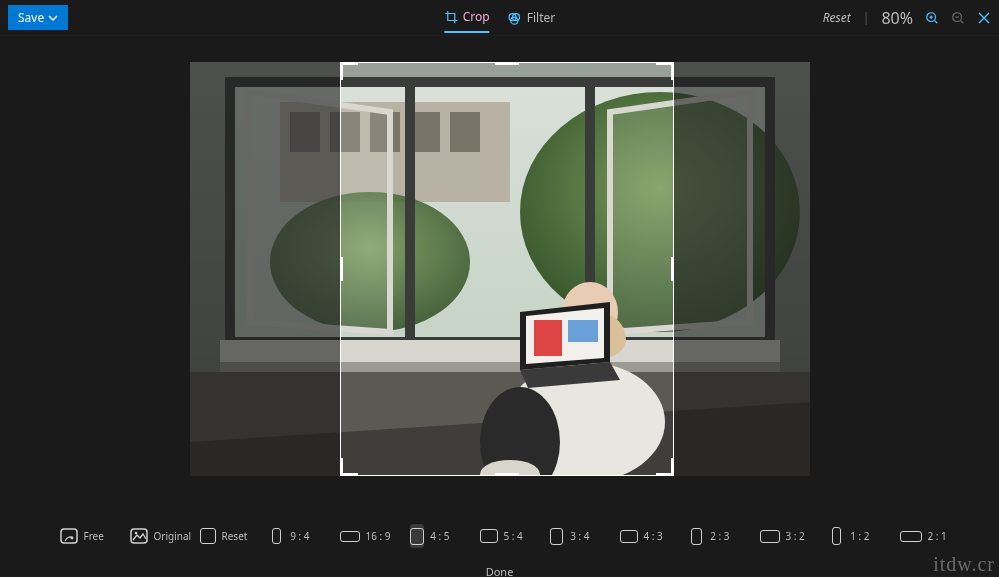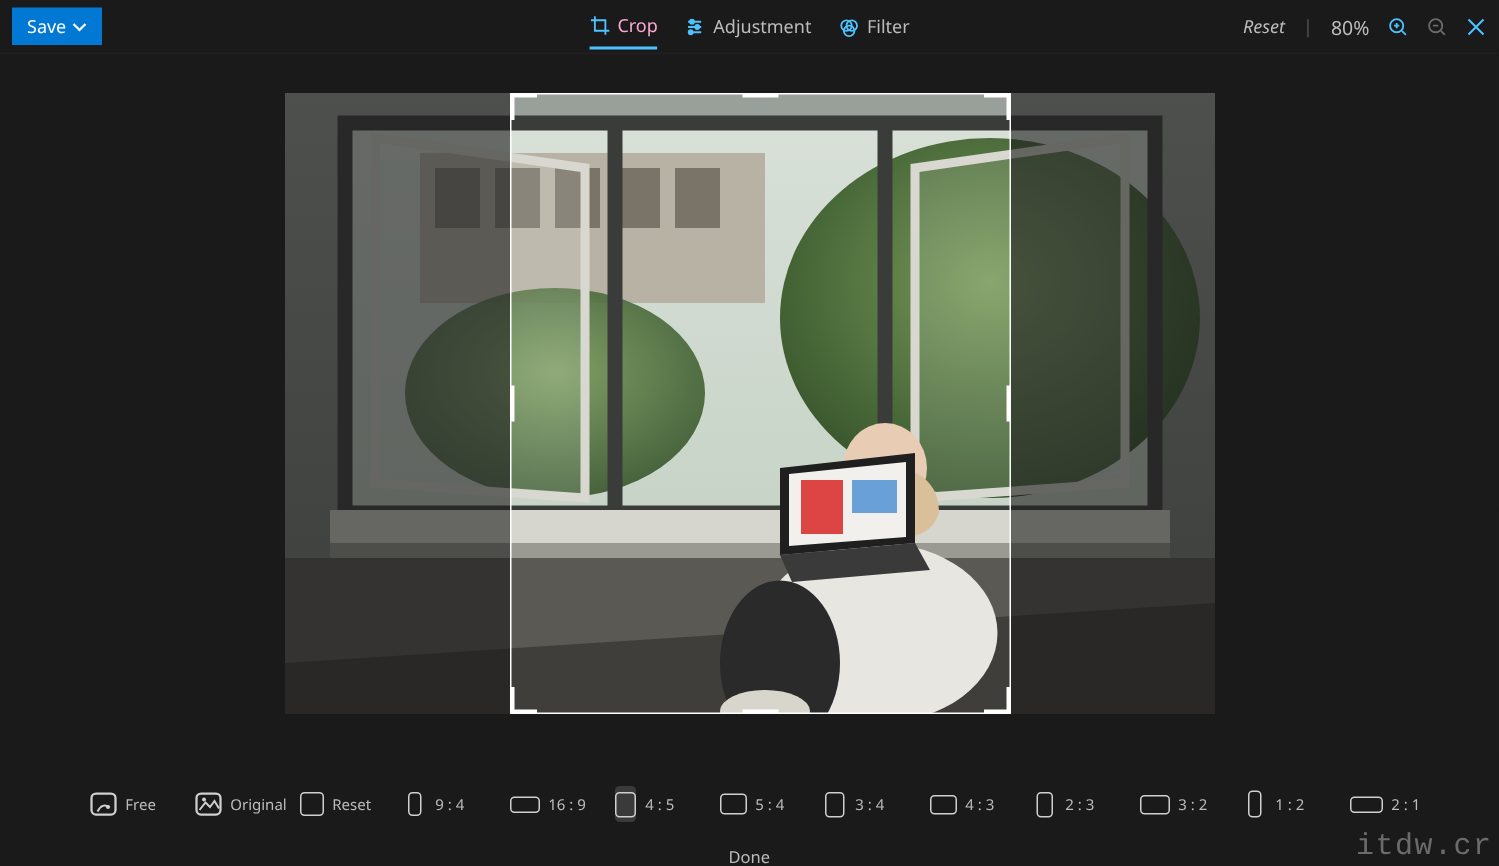--- a/index.html
+++ b/index.html
@@ -24,21 +24,21 @@
     padding: 6px 0; cursor: pointer; color: #bcbcbc;
   }
   .tool-tab.active { color: #f9a8d4; border-bottom: 2px solid #4cc2ff; }
   .tool-tab svg { width: 14px; height: 14px; }
   .toolbar-right {
     margin-left: auto; display: flex; align-items: center; gap: 12px;
     font-size: 12px; color: #bcbcbc;
   }
   .reset { display: flex; align-items: center; gap: 4px; cursor: pointer; font-style: italic; }
   .sep { color: #555; }
-  .zoom-pct { font-size: 13px; text-align: right; }
+  .zoom-pct { font-size: 16px; text-align: right; }
   .icon-btn { cursor: pointer; display: flex; align-items: center; }
   .icon-btn svg { width: 14px; height: 14px; }
   .close-btn svg { width: 14px; height: 14px; stroke: #4cc2ff; }
 
   .canvas {
     position: relative; width: 100%; height: 466px; display: flex;
     align-items: center; justify-content: center; background: #1a1a1a;
   }
   .photo {
     position: relative; width: 620px; height: 414px; overflow: hidden;
@@ -84,50 +84,41 @@
     border-radius: 3px;
   }
   .ratio-item.selected .ratio-icon { background: #3a3a3a; }
   .ratio-icon .shape { border: 1.5px solid #d0d0d0; border-radius: 3px; }
   .ratio-label { font-size: 10px; color: #bcbcbc; white-space: nowrap; }
 
   .done-row { text-align: center; font-size: 11px; color: #bcbcbc; padding-top: 2px; cursor: pointer; }
 
   .watermark {
     position: absolute; right: 4px; bottom: 1px; font-size: 20px;
-    color: #6b6b6b; font-family: Liberation Mono, monospace; letter-spacing: 1px;
+    color: #6b6b6b; font-family: Liberation Serif, serif; letter-spacing: 1px;
     pointer-events: none;
   }
 </style>
 </head>
 <body>
 
 <div class="toolbar">
   <button class="save-btn">
     <span>Save</span>
     <svg viewBox="0 0 10 10">
         <path d="M1 3 L5 7 L9 3" stroke="#fff" stroke-width="1.5" fill="none"></path>
       </svg>
   </button>
 
   <div class="toolbar-center">
     <div class="tool-tab active">
       <svg viewBox="0 0 16 16" fill="none" stroke="#4cc2ff" stroke-width="1.4">
           <path d="M4 1v11h11M1 4h11v11"></path>
         </svg>
       <span>Crop</span>
-    </div>
-    <div class="tool-tab">
-      <svg viewBox="0 0 16 16" fill="none" stroke="#4cc2ff" stroke-width="1.4">
-          <path d="M3 4h10M3 8h10M3 12h10"></path>
-          <circle cx="6" cy="4" r="1.5" fill="#4cc2ff"></circle>
-          <circle cx="10" cy="8" r="1.5" fill="#4cc2ff"></circle>
-          <circle cx="5" cy="12" r="1.5" fill="#4cc2ff"></circle>
-        </svg>
-      <span>Adjustment</span>
     </div>
     <div class="tool-tab">
       <svg viewBox="0 0 16 16" fill="none" stroke="#4cc2ff" stroke-width="1.4">
           <circle cx="6" cy="7" r="4"></circle>
           <circle cx="10" cy="7" r="4"></circle>
           <circle cx="8" cy="11" r="4"></circle>
         </svg>
       <span>Filter</span>
     </div>
   </div>

